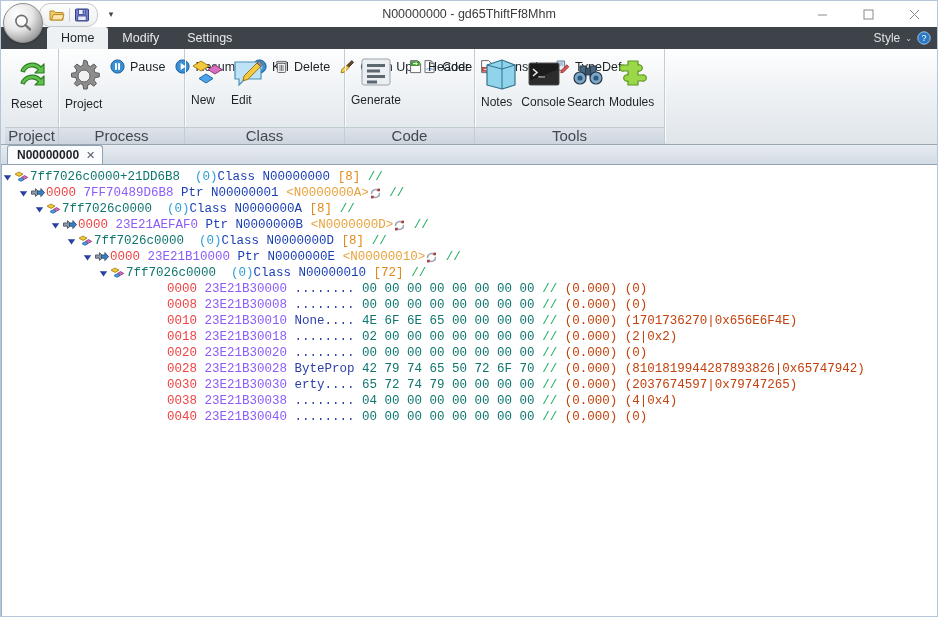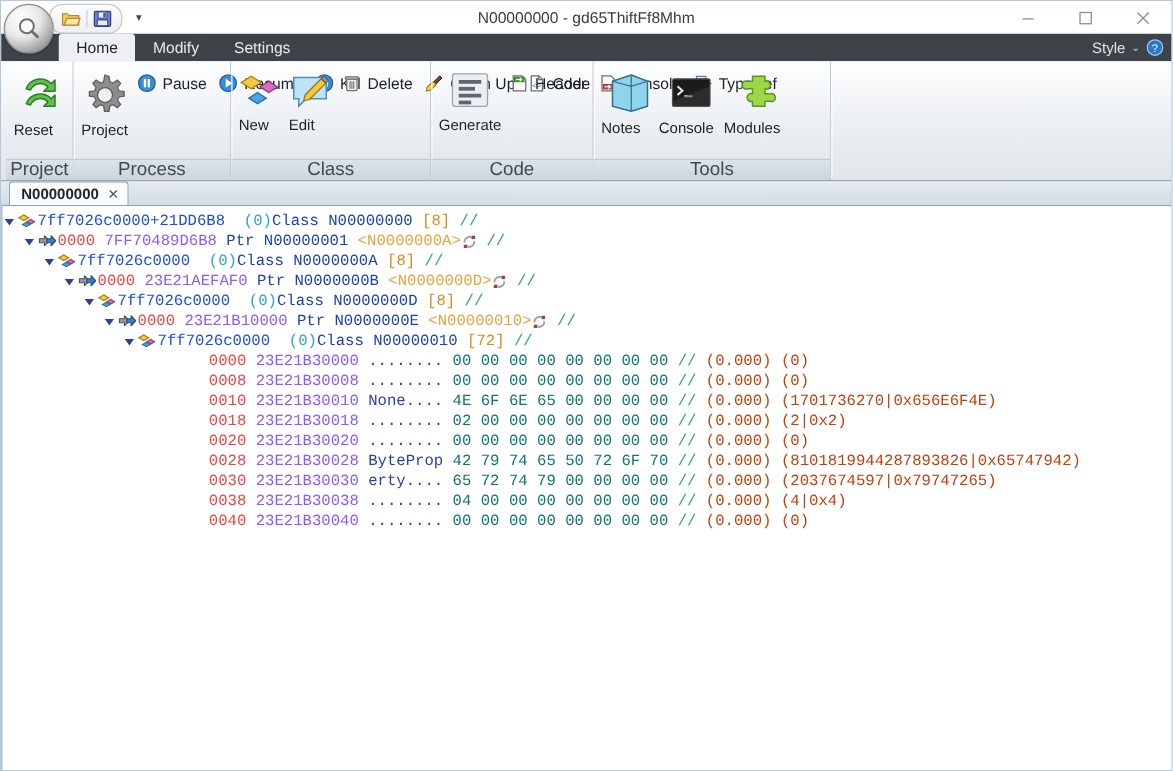--- a/index.html
+++ b/index.html
@@ -164,21 +164,21 @@
   }
   .row{height:16px;display:flex;align-items:center;white-space:pre;cursor:default;}
   .arrow{
     width:11px;height:16px;display:flex;align-items:center;justify-content:center;
     cursor:pointer;flex:0 0 11px;
   }
   .nodeico{width:16px;height:16px;flex:0 0 16px;display:flex;align-items:center;justify-content:center;margin-right:1px;}
   .txt{white-space:pre;}
 
   
-  .c-addr{color:#1d4ed8;}
+  .c-addr{color:#0f766e;}
   .c-off{color:#ef4444;}
   .c-ptr{color:#8b5cf6;}
   .c-idx{color:#2e9fd8;}
   .c-kw{color:#1b3fb5;}
   .c-name{color:#1b3fb5;}
   .c-size{color:#e08a1e;}
   .c-cmt{color:#27ae60;}
   .c-type{color:#e8a33d;}
   .c-hex{color:#0f766e;}
   .c-ascii{color:#2c3ea8;}
@@ -451,20 +451,34 @@
           <span class="ico">
             <svg width="38" height="36" viewBox="0 0 38 36">
               <rect x="4" y="6" width="30" height="22" rx="1.5" fill="#1b1b1b" stroke="#555" stroke-width="1"></rect>
               <path d="M8 12 l4 3.5 -4 3.5" fill="none" stroke="#e8e8e8" stroke-width="1.6"></path>
               <line x1="13.5" y1="20" x2="20" y2="20" stroke="#e8e8e8" stroke-width="1.6"></line>
               <path d="M4 24 L34 12 v16 H4z" fill="#3a3a3a" opacity=".55"></path>
             </svg>
           </span>
           <span class="lbl">Console</span>
         </div>
+        <div class="bigbtn" style="width:48px;">
+          <span class="ico">
+            <svg width="38" height="36" viewBox="0 0 38 36">
+              <path d="M11 9 h6 v11 h-6 z" fill="#4a6680" stroke="#27394a" stroke-width="1"></path>
+              <path d="M21 9 h6 v11 h-6 z" fill="#4a6680" stroke="#27394a" stroke-width="1"></path>
+              <circle cx="11" cy="21" r="6" fill="#7fa8c8" stroke="#27394a" stroke-width="1.2"></circle>
+              <circle cx="27" cy="21" r="6" fill="#7fa8c8" stroke="#27394a" stroke-width="1.2"></circle>
+              <circle cx="11" cy="21" r="2.6" fill="#2b5b82"></circle>
+              <circle cx="27" cy="21" r="2.6" fill="#2b5b82"></circle>
+              <rect x="16.5" y="11" width="5" height="7" fill="#3c546b" stroke="#27394a" stroke-width=".8"></rect>
+            </svg>
+          </span>
+          <span class="lbl">Search</span>
+        </div>
         <div class="bigbtn" style="width:56px;">
           <span class="ico">
             <svg width="38" height="36" viewBox="0 0 38 36">
               <path d="M14 4 h10 v4 a3.2 3.2 0 1 1 0 6 v4 h4 a3.2 3.2 0 1 1 0 6 h-4 v4 H14 v-4 a3.2 3.2 0 1 1 0-6 v-4 h-4 a3.2 3.2 0 1 1 0-6 h4 z" fill="#9ad84a" stroke="#5f9420" stroke-width="1.2" stroke-linejoin="round"></path>
             </svg>
           </span>
           <span class="lbl">Modules</span>
         </div>
       </div>
       <div class="grp-title">Tools</div>

